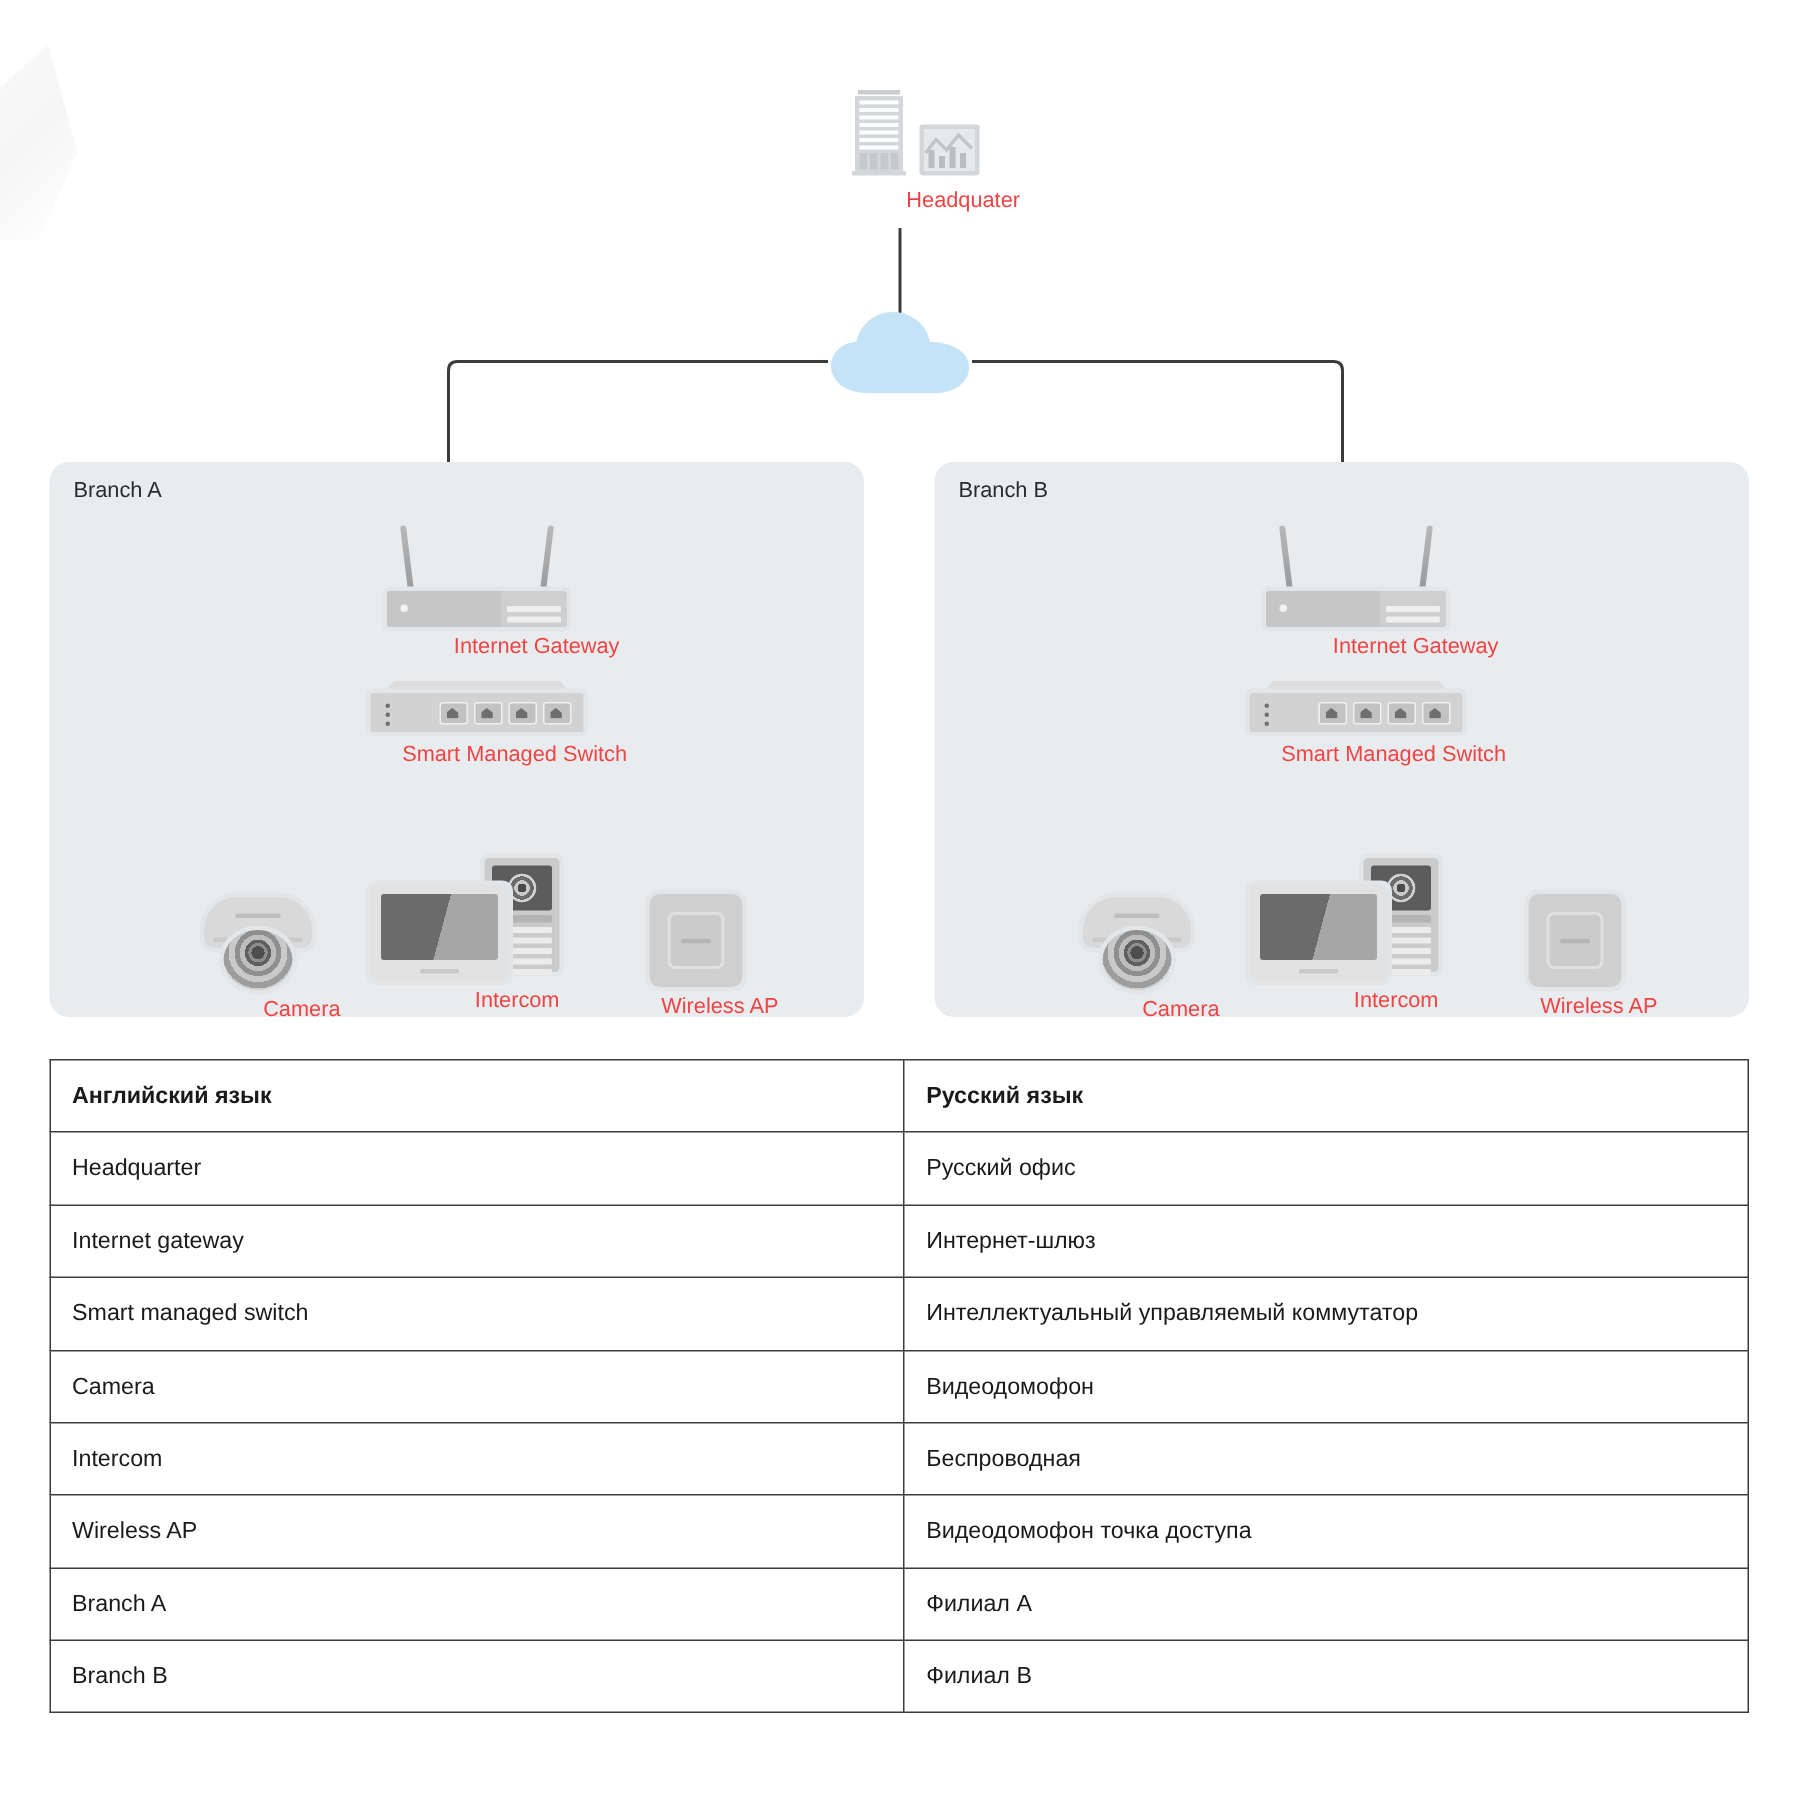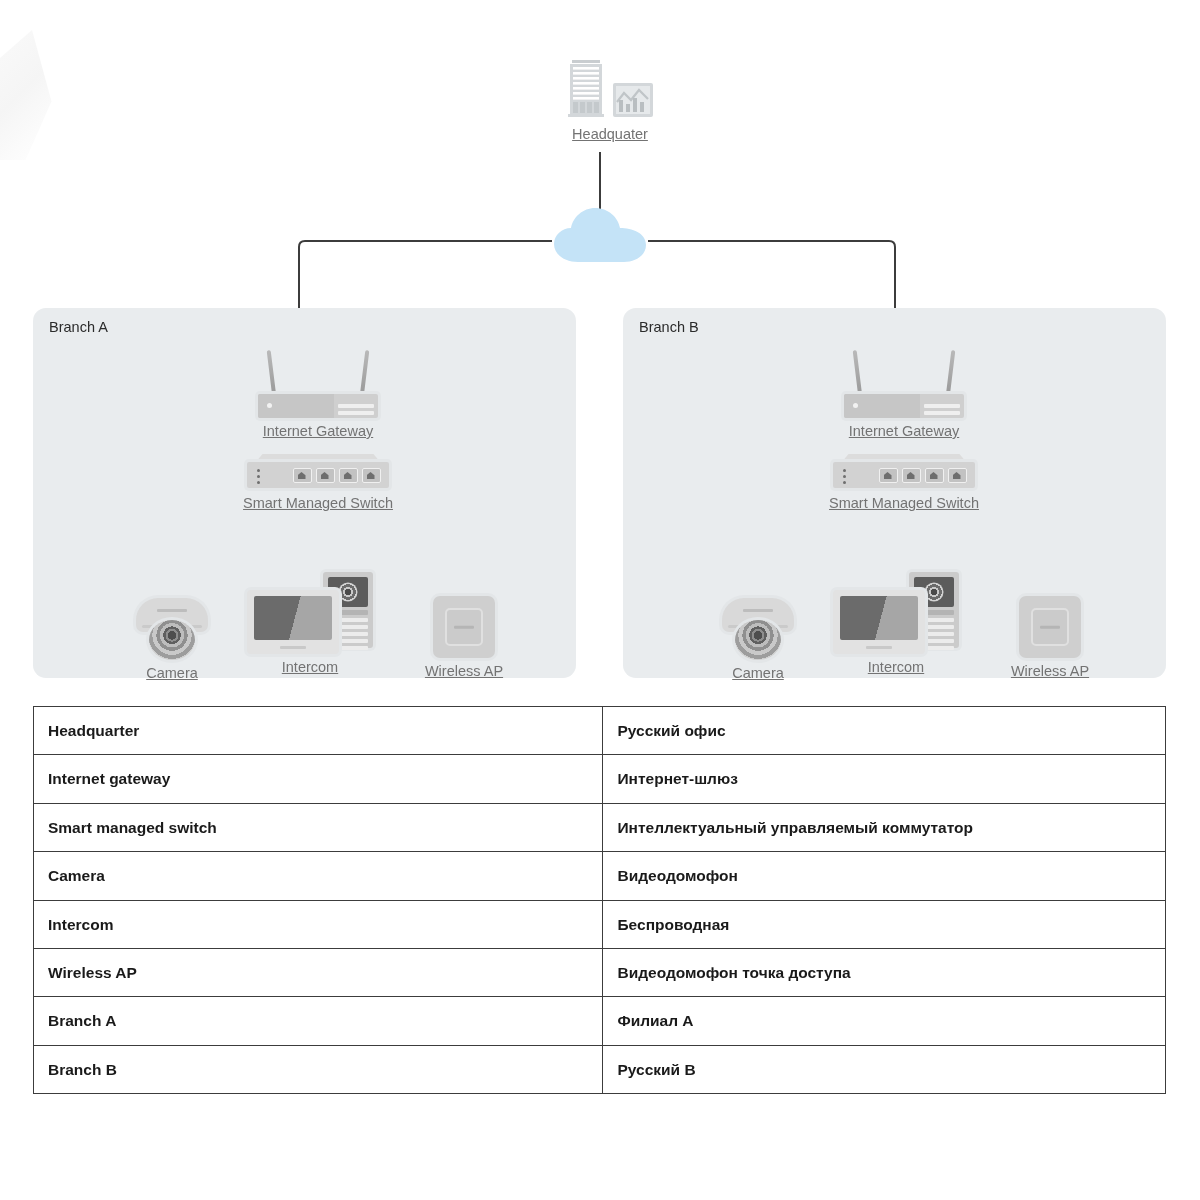--- a/index.html
+++ b/index.html
@@ -19,22 +19,22 @@
     opacity: .9; pointer-events: none;
   }
 
   
   .diagram { position: absolute; left: 0; top: 0; width: 1200px; height: 700px; }
   .lines { position: absolute; left:0; top:0; width: 1200px; height: 700px; }
 
   .hq { position: absolute; left: 540px; top: 58px; width: 140px; text-align: center; }
   .hq-icons { display: flex; align-items: flex-end; justify-content: center; gap: 6px; height: 62px; }
   .label {
-    font-size: 14.5px; color: #737373; text-align: center;
-    font-family: "Liberation Sans", sans-serif; white-space: nowrap; text-decoration: underline;
+    font-size: 14.5px; color: #ef4444; text-align: right;
+    font-family: "Liberation Sans", sans-serif; white-space: nowrap;
   }
   .hq .label { margin-top: 6px; }
 
   .cloud { position: absolute; left: 552px; top: 206px; width: 96px; height: 58px; }
 
   .panel {
     position: absolute; top: 308px; height: 370px;
     background: #e9ecee; border-radius: 13px;
   }
   .panel.a { left: 33px; width: 543px; }
@@ -178,21 +178,20 @@
   
   table.gloss {
     position: absolute; left: 33px; top: 706px; width: 1133px;
     border-collapse: collapse; background: #fff;
   }
   table.gloss td {
     border: 1.4px solid #3c3c3c;
     padding: 14px 0 14px 14px;
     font-size: 15.5px; color: #1a1a1a; line-height: 1.25;
     vertical-align: middle;
-    font-weight: bold;
   }
   table.gloss tr:first-child td { font-weight: bold; }
   table.gloss td.en { width: 570px; }
   table.gloss td.ru { width: 563px; }
 </style>
 </head>
 <body>
 
 <div id="root">
 
@@ -421,20 +420,24 @@
           <div class="inner"></div>
       </div>
       <div class="label">Wireless AP</div>
     </div>
 
   </div>
 
   <table class="gloss">
     <tbody>
       <tr>
+        <td class="en">Английский язык</td>
+        <td class="ru">Русский язык</td>
+      </tr>
+      <tr>
         <td class="en">Headquarter</td>
         <td class="ru">Русский офис</td>
       </tr>
       <tr>
         <td class="en">Internet gateway</td>
         <td class="ru">Интернет-шлюз</td>
       </tr>
       <tr>
         <td class="en">Smart managed switch</td>
         <td class="ru">Интеллектуальный управляемый коммутатор</td>
@@ -450,18 +453,18 @@
       <tr>
         <td class="en">Wireless  AP</td>
         <td class="ru">Видеодомофон точка доступа</td>
       </tr>
       <tr>
         <td class="en">Branch A</td>
         <td class="ru">Филиал A</td>
       </tr>
       <tr>
         <td class="en">Branch B</td>
-        <td class="ru">Русский B</td>
+        <td class="ru">Филиал B</td>
       </tr>
     </tbody>
   </table>
 
 </div>
 
 </body></html>

